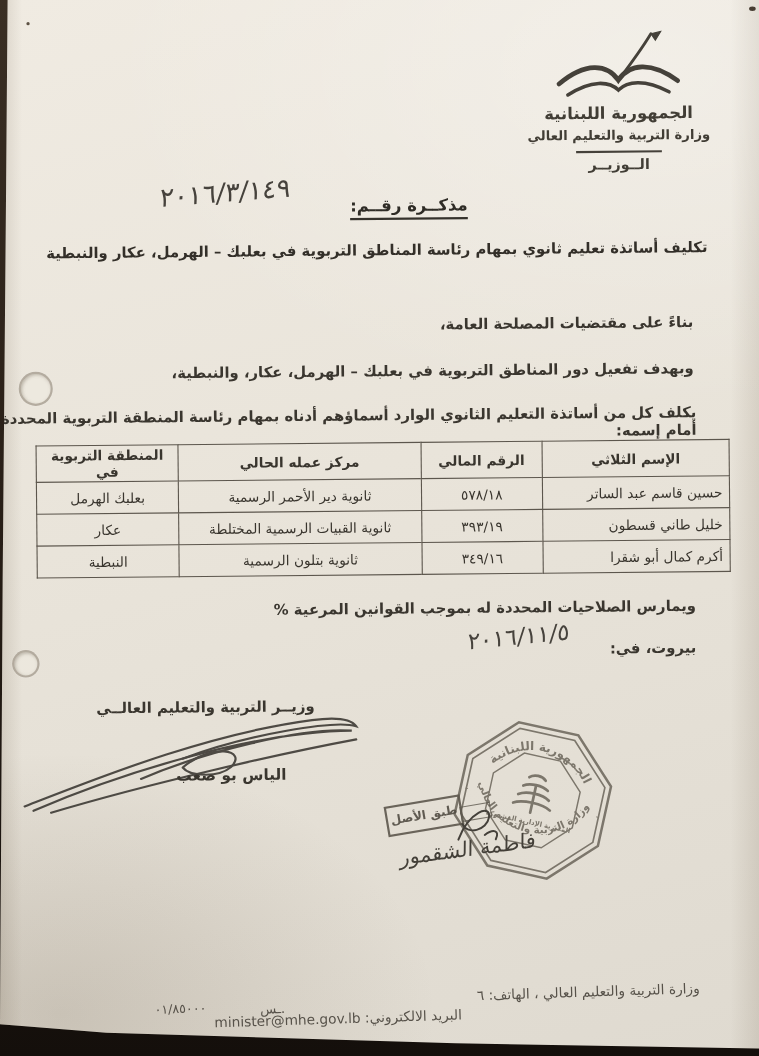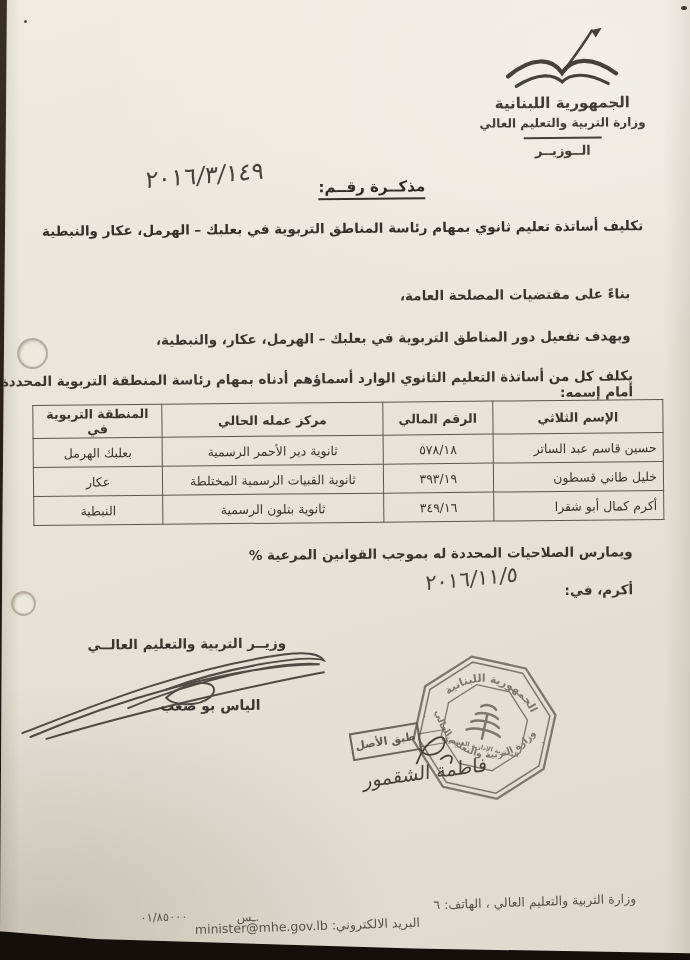--- a/index.html
+++ b/index.html
@@ -160,21 +160,21 @@
           <td class="c-name">أكرم كمال أبو شقرا</td>
           <td class="c-num">٣٤٩/١٦</td>
           <td class="c-school">ثانوية بتلون الرسمية</td>
           <td class="c-region">النبطية</td>
         </tr>
       </tbody>
         </table>
     </div>
 
     <div class="pline closing">ويمارس الصلاحيات المحددة له بموجب القوانين المرعية %</div>
-    <div class="pline date-label">أكرم، في:</div>
+    <div class="pline date-label">بيروت، في:</div>
     <div class="date-value hand">٢٠١٦/١١/٥</div>
 
     <div class="sig-title">وزيــر التربية والتعليم العالــي</div>
     <svg class="sig-scribble" width="316" height="98" viewBox="0 0 316 98">
       <g fill="none" stroke="#3d3a35" stroke-width="2" stroke-linecap="round" opacity=".9">
         <path d="M6,90 C70,66 170,26 268,14 C292,11 304,14 308,20 C290,14 210,26 150,48"></path>
         <path d="M14,94 C95,60 215,24 304,24 C260,20 170,42 112,66"></path>
         <path d="M150,56 C176,34 210,40 194,56 C182,66 156,64 150,56"></path>
         <path d="M30,96 C120,70 240,44 308,32"></path>
       </g>

